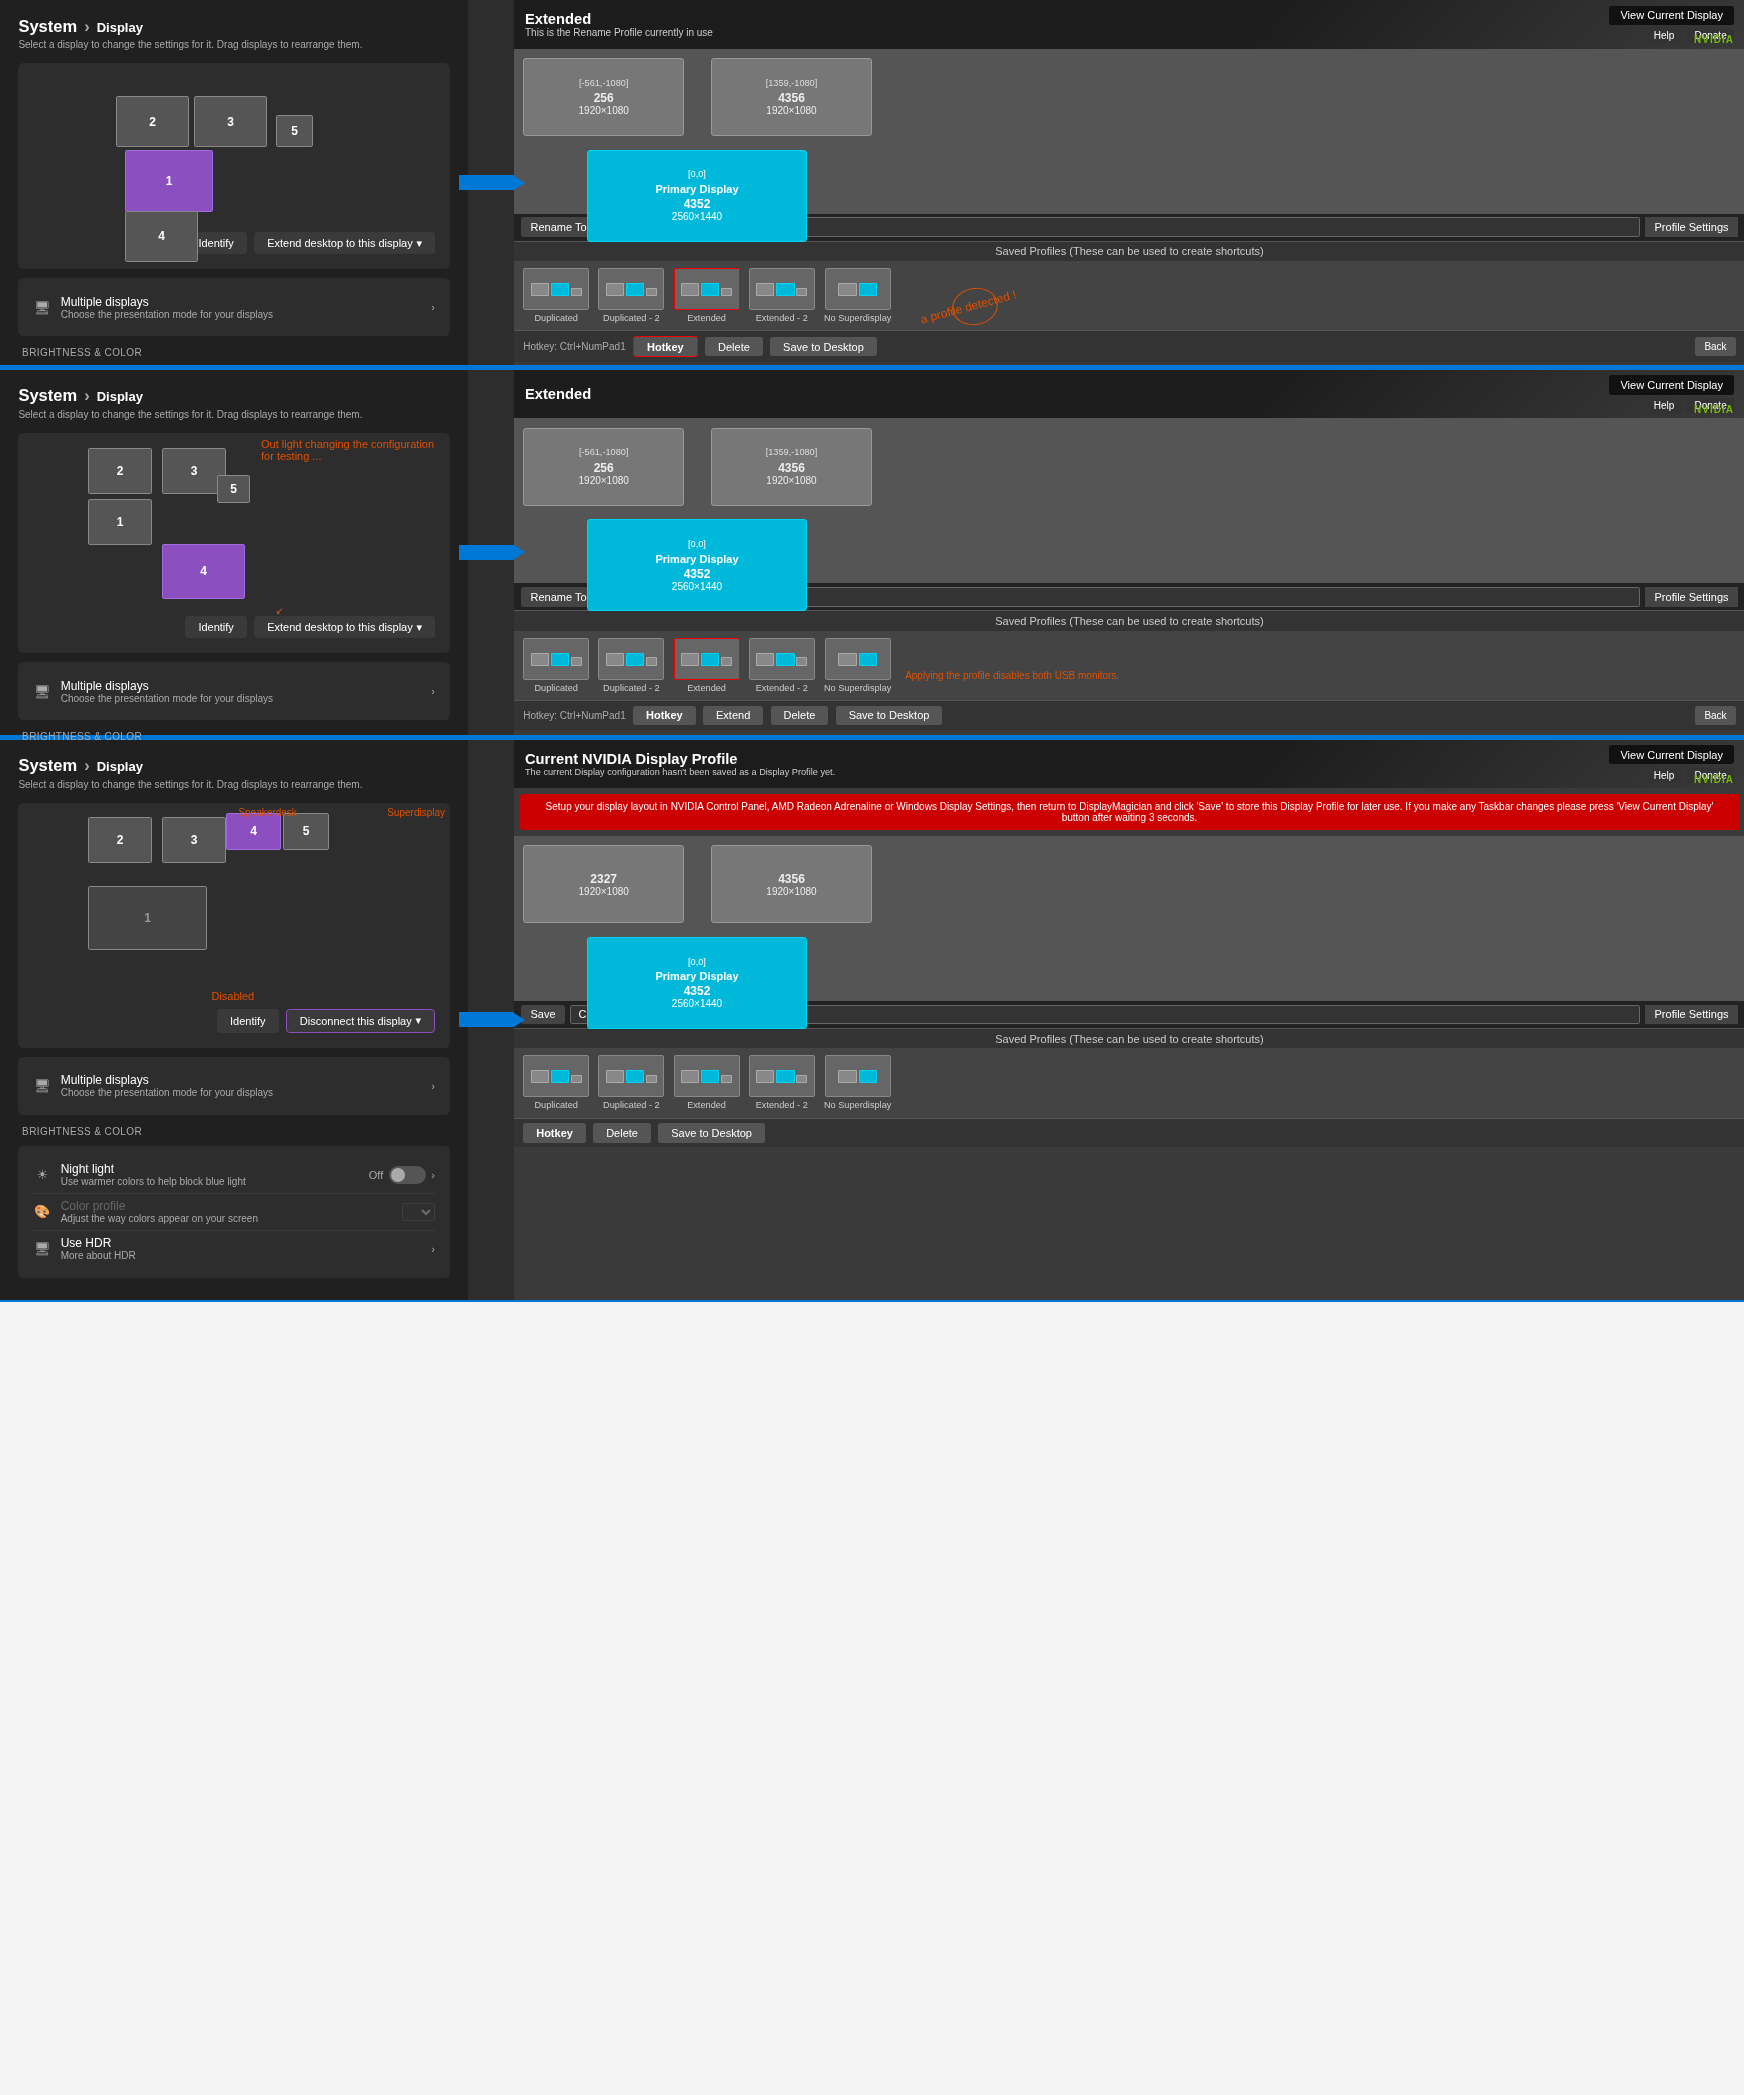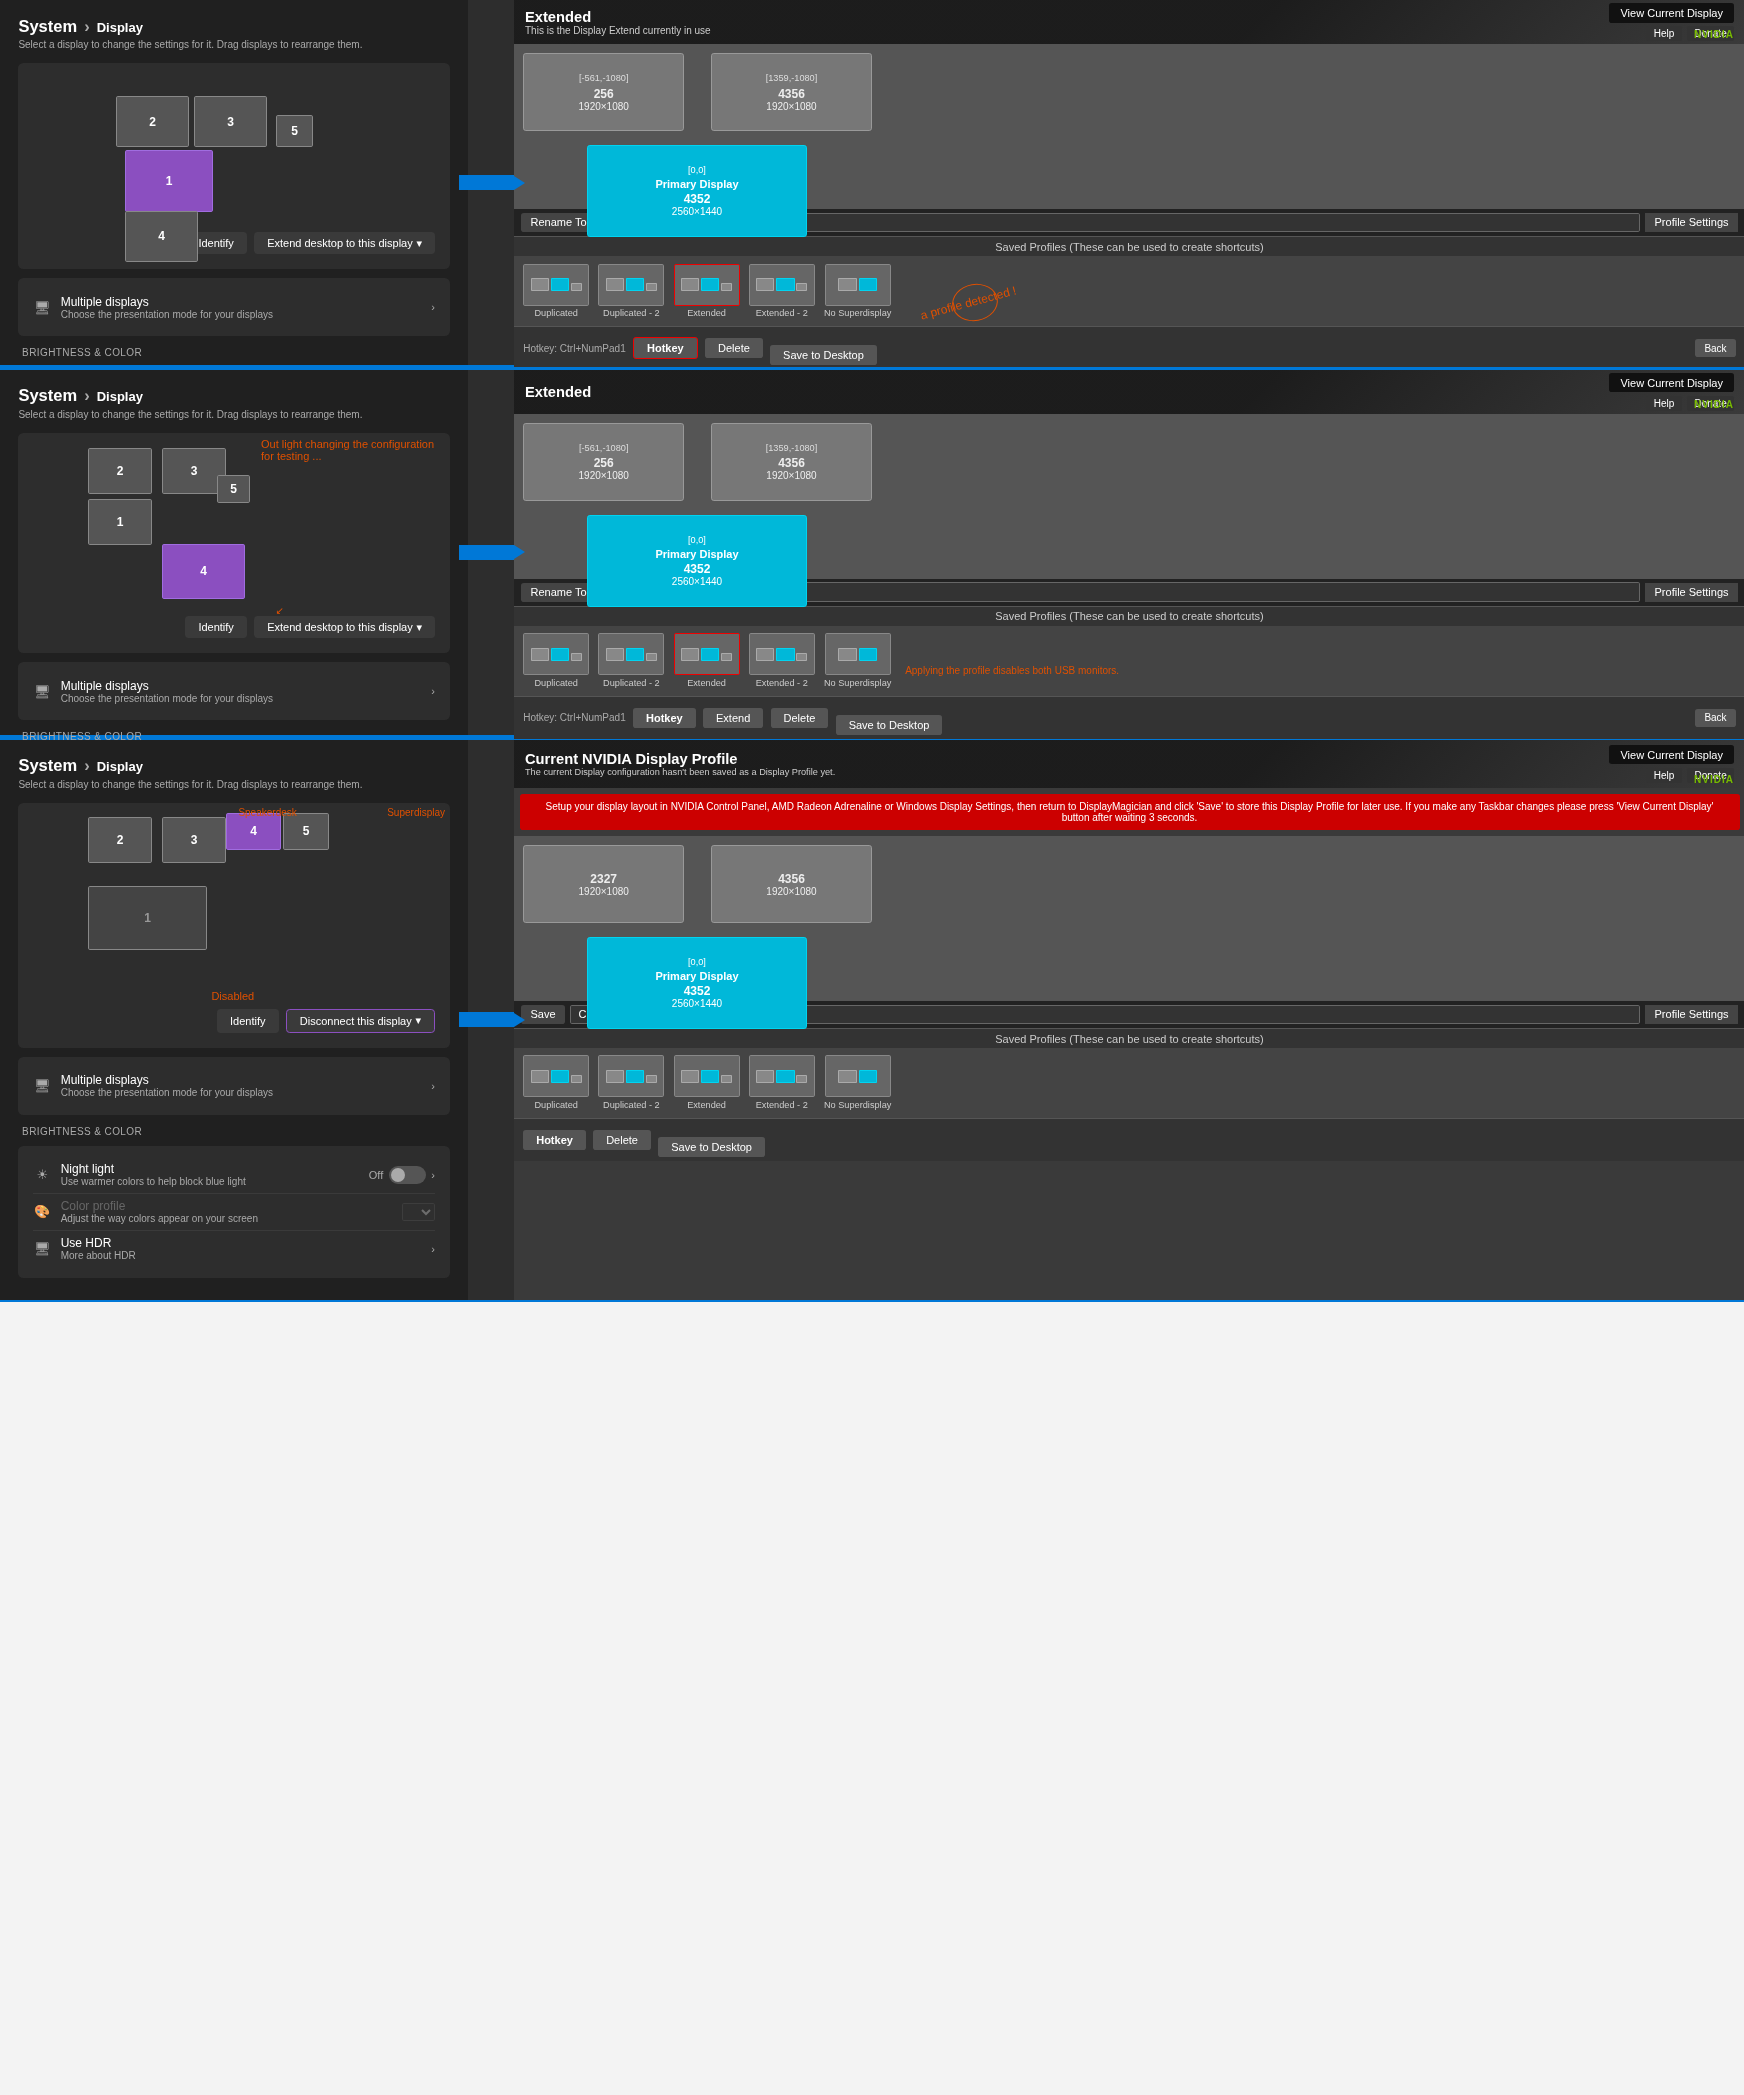--- a/index.html
+++ b/index.html
@@ -433,21 +433,20 @@
       cursor: pointer;
     }
     .btn-save-desktop {
       background: #555;
       color: #fff;
       border: none;
       border-radius: 2.8px;
       padding: 3.7px 13px;
       font-size: 11px;
       cursor: pointer;
-      margin-top: 14px;
     }
     .btn-back {
       background: #555;
       color: #fff;
       border: none;
       border-radius: 2.8px;
       padding: 3.7px 9.2px;
       font-size: 10px;
       cursor: pointer;
       margin-left: auto;
@@ -642,21 +641,21 @@
 
   <div style="position:relative;width:46px;display:flex;align-items:center;justify-content:center;background:#2d2d2d;">
     <div class="blue-arrow" style="left:-9.2px;"></div>
   </div>
 
   <div class="nvidia-panel">
     <div class="nvidia-header">
       <div class="nvidia-header-bg"></div>
       <div class="nvidia-header-content">
         <span class="nvidia-profile-name">Extended</span>
-        <span class="nvidia-profile-sub">This is the Display Extend currently in use</span>
+        <span class="nvidia-profile-sub">This is the Rename Profile currently in use</span>
       </div>
       <div class="nvidia-header-right">
         <button class="btn-view-current">View Current Display</button>
         <div class="nvidia-small-btns">
           <button class="btn-small">Help</button>
           <button class="btn-small">Donate</button>
         </div>
       </div>
       <div class="nvidia-logo">NVIDIA</div>
     </div>

